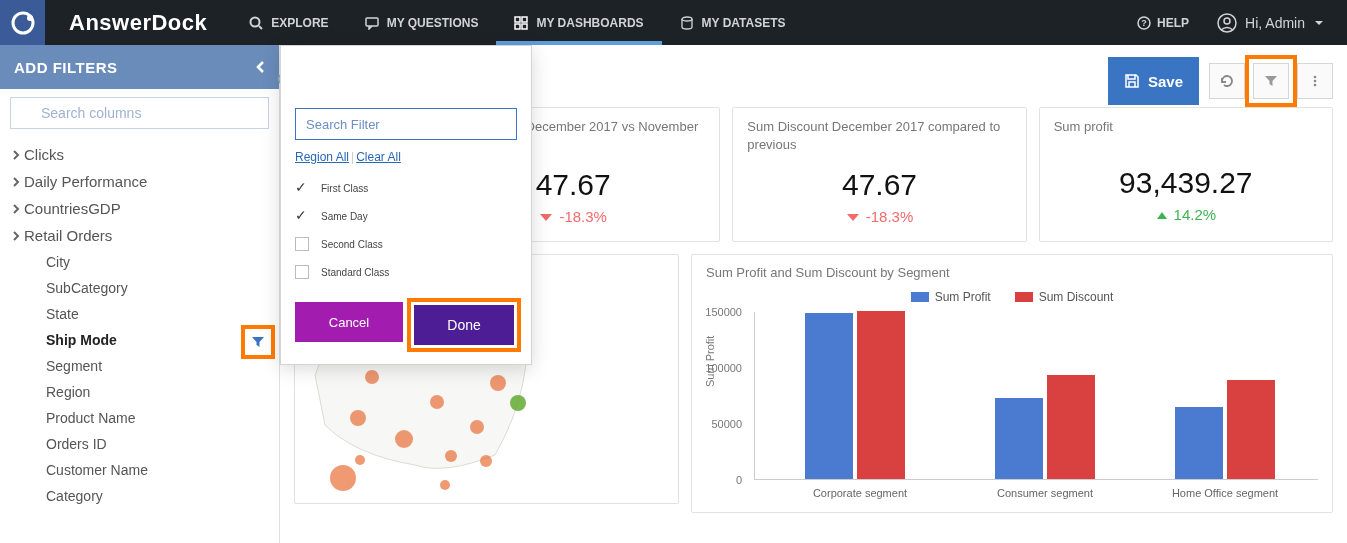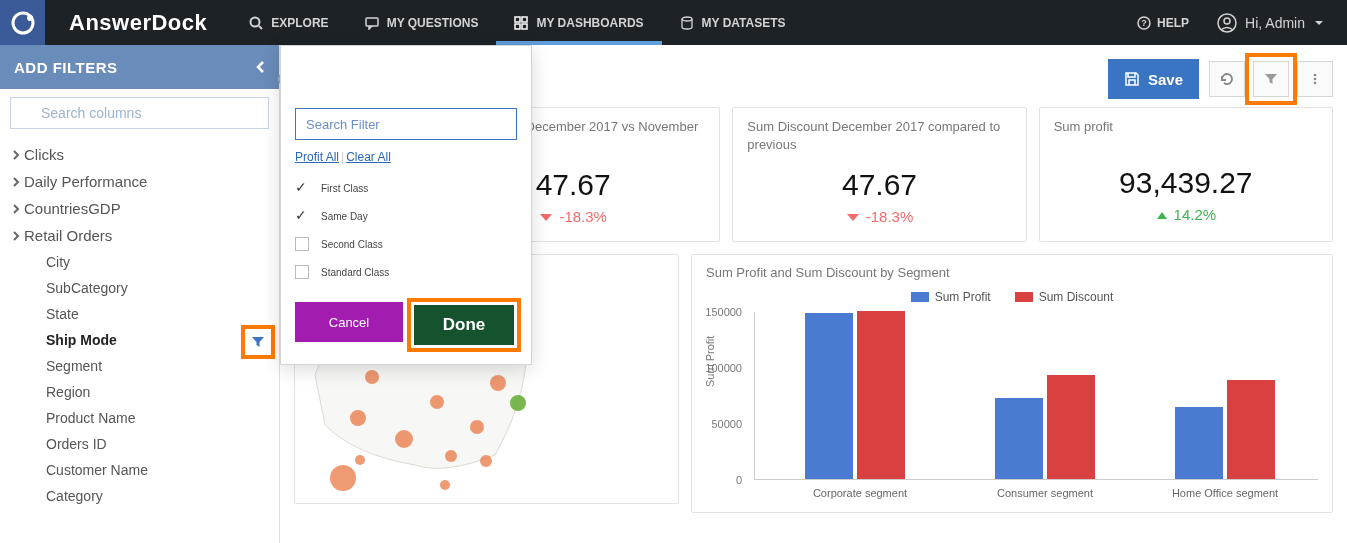--- a/index.html
+++ b/index.html
@@ -36,21 +36,21 @@
   .tree-child { padding:5px 8px 5px 42px; cursor:pointer; color:#555; font-size:14px; position:relative; }
   .tree-child.active { font-weight:700; color:#222; }
   .ship-filter-btn { position:absolute; right:6px; top:0; width:30px; height:30px; display:flex; align-items:center; justify-content:center; cursor:pointer; }
   .orange-box { outline:4px solid #ff7a00; outline-offset:-2px; }
 
   
   .main { flex:1; position:relative; padding:12px 14px 0 14px; background:#fff; }
 
   
   .toolbar { position:absolute; top:12px; right:14px; display:flex; align-items:center; }
-  .save-btn { height:40px; background:#3a75c4; color:#fff; border:none; display:flex; align-items:center; padding:0 16px; font-size:15px; font-weight:600; margin-right:10px; cursor:pointer; }
+  .save-btn { height:48px; background:#3a75c4; color:#fff; border:none; display:flex; align-items:center; padding:0 16px; font-size:15px; font-weight:600; margin-right:10px; cursor:pointer; }
   .save-btn svg { margin-right:8px; }
   .tbtn { width:36px; height:36px; border:1px solid #d6d6d6; background:#fafafa; display:flex; align-items:center; justify-content:center; color:#8a8a8a; cursor:pointer; }
   .filter-orange { outline:4px solid #ff7a00; padding:4px; margin:0 4px; display:flex; }
 
   
   .kpi-row { display:flex; gap:12px; margin-top:50px; }
   .kpi { flex:1; border:1px solid #e2e2e2; border-radius:2px; padding:10px 14px 16px; }
   .kpi-title { font-size:13px; color:#777; margin-bottom:14px; line-height:1.4; min-height:34px; }
   .kpi-value { font-size:30px; font-weight:400; color:#111; text-align:center; }
   .kpi-change { text-align:center; margin-top:6px; font-size:15px; font-weight:500; display:flex; align-items:center; justify-content:center; gap:6px; }
@@ -90,21 +90,21 @@
   .pop-links a { color:#2a68b5; text-decoration:underline; cursor:pointer; }
   .pop-links .sep { color:#ccc; margin:0 2px; }
   .pop-options { margin-top:10px; }
   .pop-opt { display:flex; align-items:center; padding:7px 0; font-size:10px; color:#444; }
   .cb { width:14px; height:14px; border:1px solid #bbb; margin-right:12px; position:relative; flex:none; }
   .cb.checked { border:none; }
   .cb.checked::after { content:'✓'; color:#333; font-size:14px; position:absolute; left:0; top:-2px; }
   .pop-actions { display:flex; gap:0; margin-top:16px; }
   .btn-cancel { flex:1; height:40px; background:#a21caf; color:#fff; border:none; font-size:13px; cursor:pointer; }
   .btn-done-wrap { outline:4px solid #ff7a00; padding:3px; margin-left:8px; }
-  .btn-done { width:100px; height:40px; background:#14532d; color:#fff; border:none; font-size:17px; cursor:pointer;font-weight:bold; }
+  .btn-done { width:100px; height:40px; background:#4c1d95; color:#fff; border:none; font-size:14px; cursor:pointer; }
 
   
   .dot { position:absolute; border-radius:50%; background:rgba(230,100,40,0.65); }
   .dot.g { background:rgba(100,170,50,0.85); }
 </style>
 </head>
 <body>
 
 <div class="topnav">
   <div class="logo-block">
@@ -228,21 +228,21 @@
       <div class="tree-child"><span>Customer Name</span></div>
       <div class="tree-child"><span>Category</span></div>
     </div>
   </div>
 
   <div class="main">
 
     <div class="popover">
       <input class="pop-search" placeholder="Search Filter" style="">
       <div class="pop-links">
-        <a>Profit All</a><span class="sep">|</span><a>Clear All</a>
+        <a>Region All</a><span class="sep">|</span><a>Clear All</a>
       </div>
       <div class="pop-options">
         <div class="pop-opt">
             <span class="cb checked"></span>
             <span>First Class</span>
           </div>
         <div class="pop-opt">
             <span class="cb checked"></span>
             <span>Same Day</span>
           </div>

